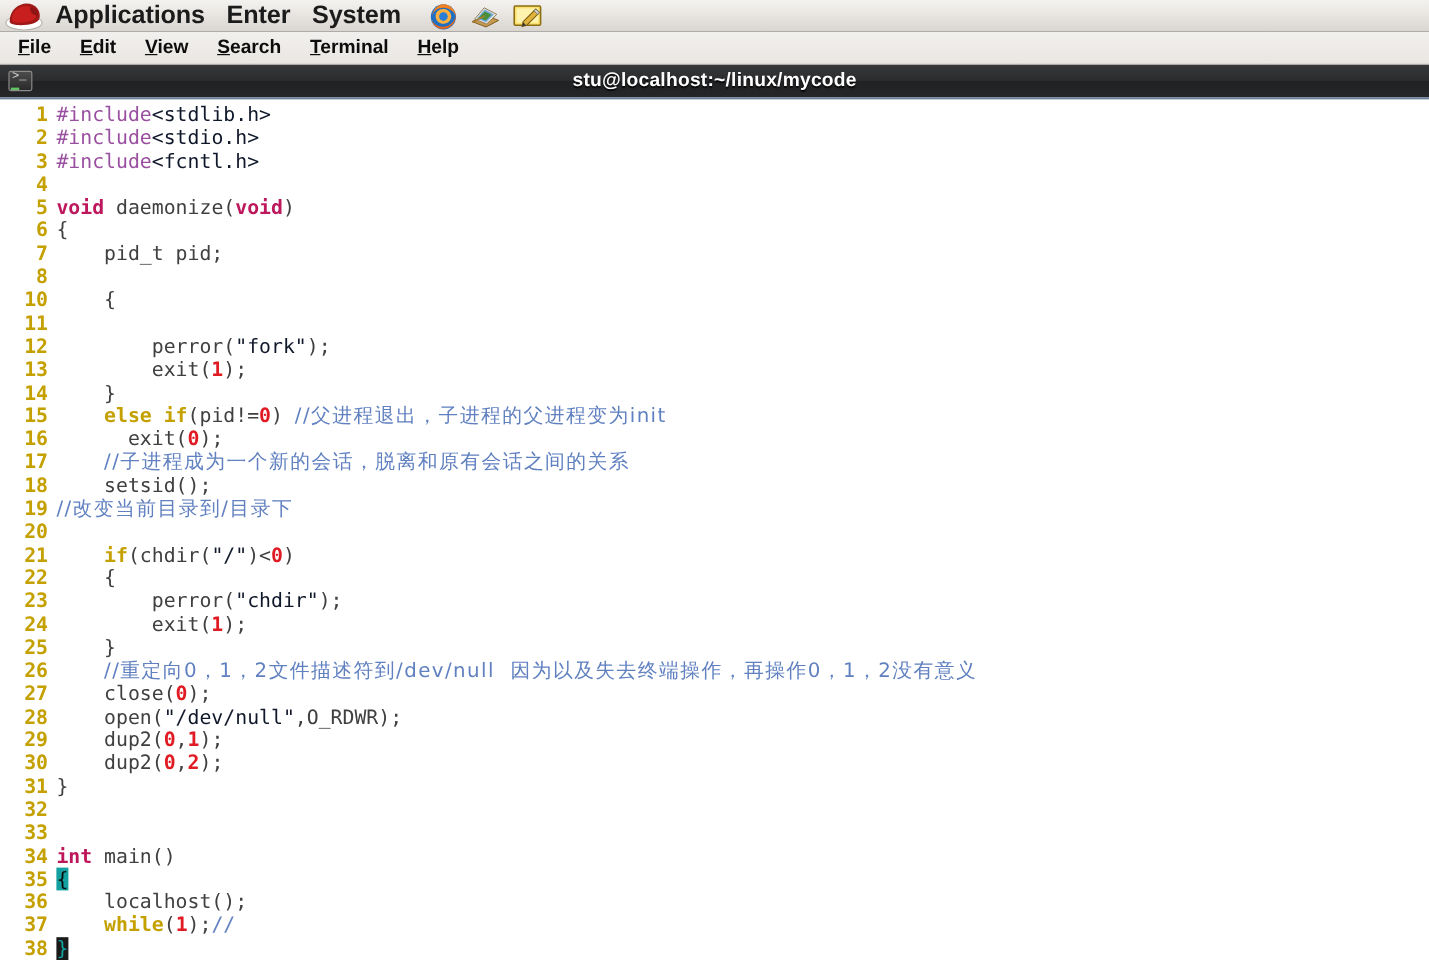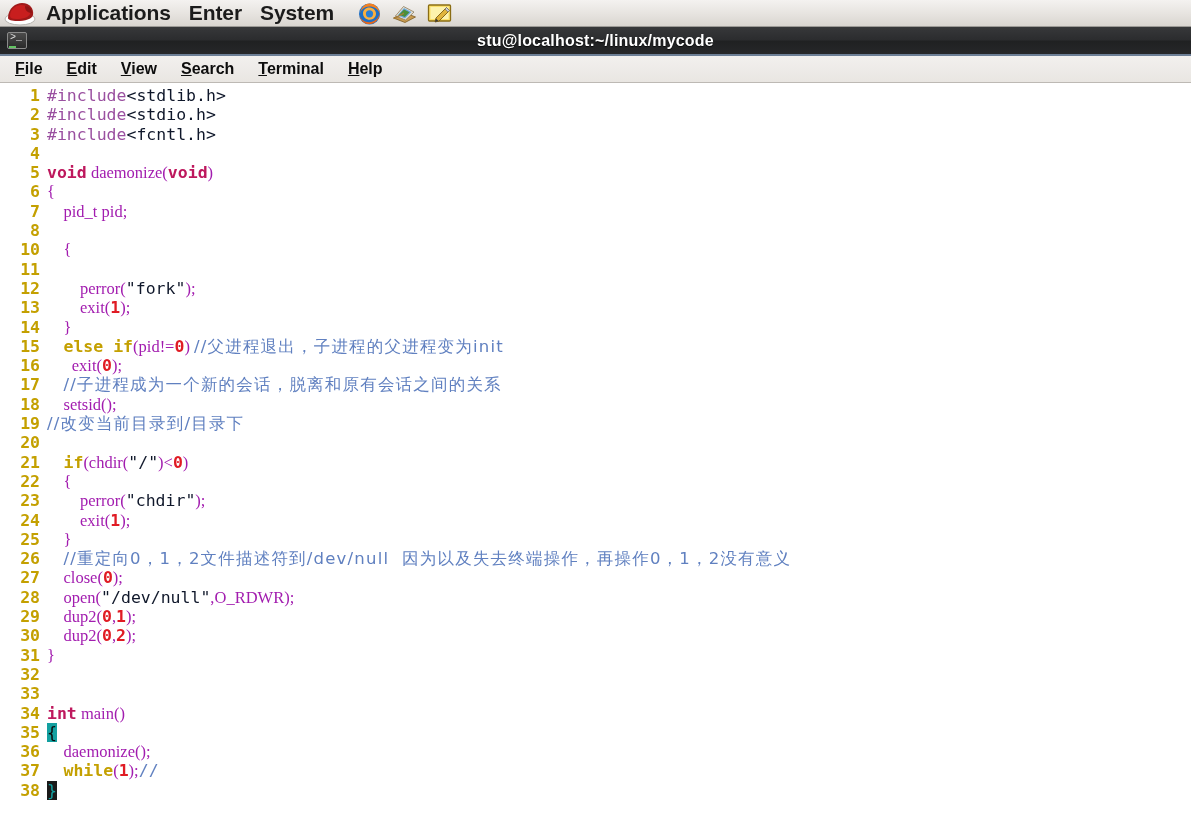--- a/index.html
+++ b/index.html
@@ -155,21 +155,21 @@
   }
   .gap { display: inline-block; width: 7px; }
 
   
   .c-pre   { color: #9a50a0; }           
   .c-str   { color: #0f172a; text-align: center; }           
   .c-type  { color: #be185d; font-weight: bold; }  
   .c-kw    { color: #c4a000; font-weight: bold; }  
   .c-num   { color: #e01b24; font-weight: bold; }  
   .c-cmt   { color: #6080c0; }           
-  .c-txt   { color: #a21caf; font-family: Liberation Serif, serif; }           
+  .c-txt   { color: #404040; }           
   .c-match { background: #13a0a0; color: #0a0a0a; }  
   .c-cur   { background: #1a1a1a; color: #13a0a0; }  
   .cn      { font-family: "DejaVu Sans", sans-serif; letter-spacing: 1.2px; }
 
   
   #status-line {
     position: absolute;
     left: 0;
     top: 786px;
     width: 1191px;
@@ -228,32 +228,32 @@
         <path d="M9 17 L19.5 6.5 L22.5 9.5 L12 20 L8 21 Z" fill="#e0b43c" stroke="#7d5c10" stroke-width="0.9"></path>
         <path d="M19.5 6.5 L22.5 9.5 L21 11 L18 8 Z" fill="#cfcfcf" stroke="#6e6e6e" stroke-width="0.7"></path>
         <path d="M8 21 L9 17.5 L11.5 20 Z" fill="#3a3a3a"></path>
       </svg>
     </div>
   </div>
 </div>
 
 <div id="term-window">
 
-  <div id="term-titlebar">
-    <div id="titlebar-icon"></div>
-    <div id="term-title">stu@localhost:~/linux/mycode</div>
-  </div>
-
   <div id="term-menubar">
     <div class="term-menu-item"><u>F</u>ile</div>
     <div class="term-menu-item"><u>E</u>dit</div>
     <div class="term-menu-item"><u>V</u>iew</div>
     <div class="term-menu-item"><u>S</u>earch</div>
     <div class="term-menu-item"><u>T</u>erminal</div>
     <div class="term-menu-item"><u>H</u>elp</div>
+  </div>
+
+  <div id="term-titlebar">
+    <div id="titlebar-icon"></div>
+    <div id="term-title">stu@localhost:~/linux/mycode</div>
   </div>
 
   <div id="term-body">
     <div id="code-area">
         <div class="code-line"><span class="lnum">1</span><span class="gap"></span><span class="c-pre">#include</span><span class="c-str">&lt;stdlib.h&gt;</span></div>
         <div class="code-line"><span class="lnum">2</span><span class="gap"></span><span class="c-pre">#include</span><span class="c-str">&lt;stdio.h&gt;</span></div>
         <div class="code-line"><span class="lnum">3</span><span class="gap"></span><span class="c-pre">#include</span><span class="c-str">&lt;fcntl.h&gt;</span></div>
         <div class="code-line"><span class="lnum">4</span><span class="gap"></span></div>
         <div class="code-line"><span class="lnum">5</span><span class="gap"></span><span class="c-type">void</span><span class="c-txt"> daemonize(</span><span class="c-type">void</span><span class="c-txt">)</span></div>
         <div class="code-line"><span class="lnum">6</span><span class="gap"></span><span class="c-txt">{</span></div>
@@ -278,21 +278,21 @@
         <div class="code-line"><span class="lnum">26</span><span class="gap"></span><span class="c-txt">    </span><span class="c-cmt cn">//重定向0，1，2文件描述符到/dev/null  因为以及失去终端操作，再操作0，1，2没有意义</span></div>
         <div class="code-line"><span class="lnum">27</span><span class="gap"></span><span class="c-txt">    close(</span><span class="c-num">0</span><span class="c-txt">);</span></div>
         <div class="code-line"><span class="lnum">28</span><span class="gap"></span><span class="c-txt">    open(</span><span class="c-str">"/dev/null"</span><span class="c-txt">,O_RDWR);</span></div>
         <div class="code-line"><span class="lnum">29</span><span class="gap"></span><span class="c-txt">    dup2(</span><span class="c-num">0</span><span class="c-txt">,</span><span class="c-num">1</span><span class="c-txt">);</span></div>
         <div class="code-line"><span class="lnum">30</span><span class="gap"></span><span class="c-txt">    dup2(</span><span class="c-num">0</span><span class="c-txt">,</span><span class="c-num">2</span><span class="c-txt">);</span></div>
         <div class="code-line"><span class="lnum">31</span><span class="gap"></span><span class="c-txt">}</span></div>
         <div class="code-line"><span class="lnum">32</span><span class="gap"></span></div>
         <div class="code-line"><span class="lnum">33</span><span class="gap"></span></div>
         <div class="code-line"><span class="lnum">34</span><span class="gap"></span><span class="c-type">int</span><span class="c-txt"> main()</span></div>
         <div class="code-line"><span class="lnum">35</span><span class="gap"></span><span class="c-match">{</span></div>
-        <div class="code-line"><span class="lnum">36</span><span class="gap"></span><span class="c-txt">    daemonize();</span></div>
+        <div class="code-line"><span class="lnum">36</span><span class="gap"></span><span class="c-txt">    localhost();</span></div>
         <div class="code-line"><span class="lnum">37</span><span class="gap"></span><span class="c-txt">    </span><span class="c-kw">while</span><span class="c-txt">(</span><span class="c-num">1</span><span class="c-txt">);</span><span class="c-cmt">//</span></div>
         <div class="code-line"><span class="lnum">38</span><span class="gap"></span><span class="c-cur">}</span></div>
       </div>
   </div>
 
   <div id="status-line">Type  :quit&lt;Enter&gt;  to exit Vim</div>
 
 </div>
 
 </body></html>

